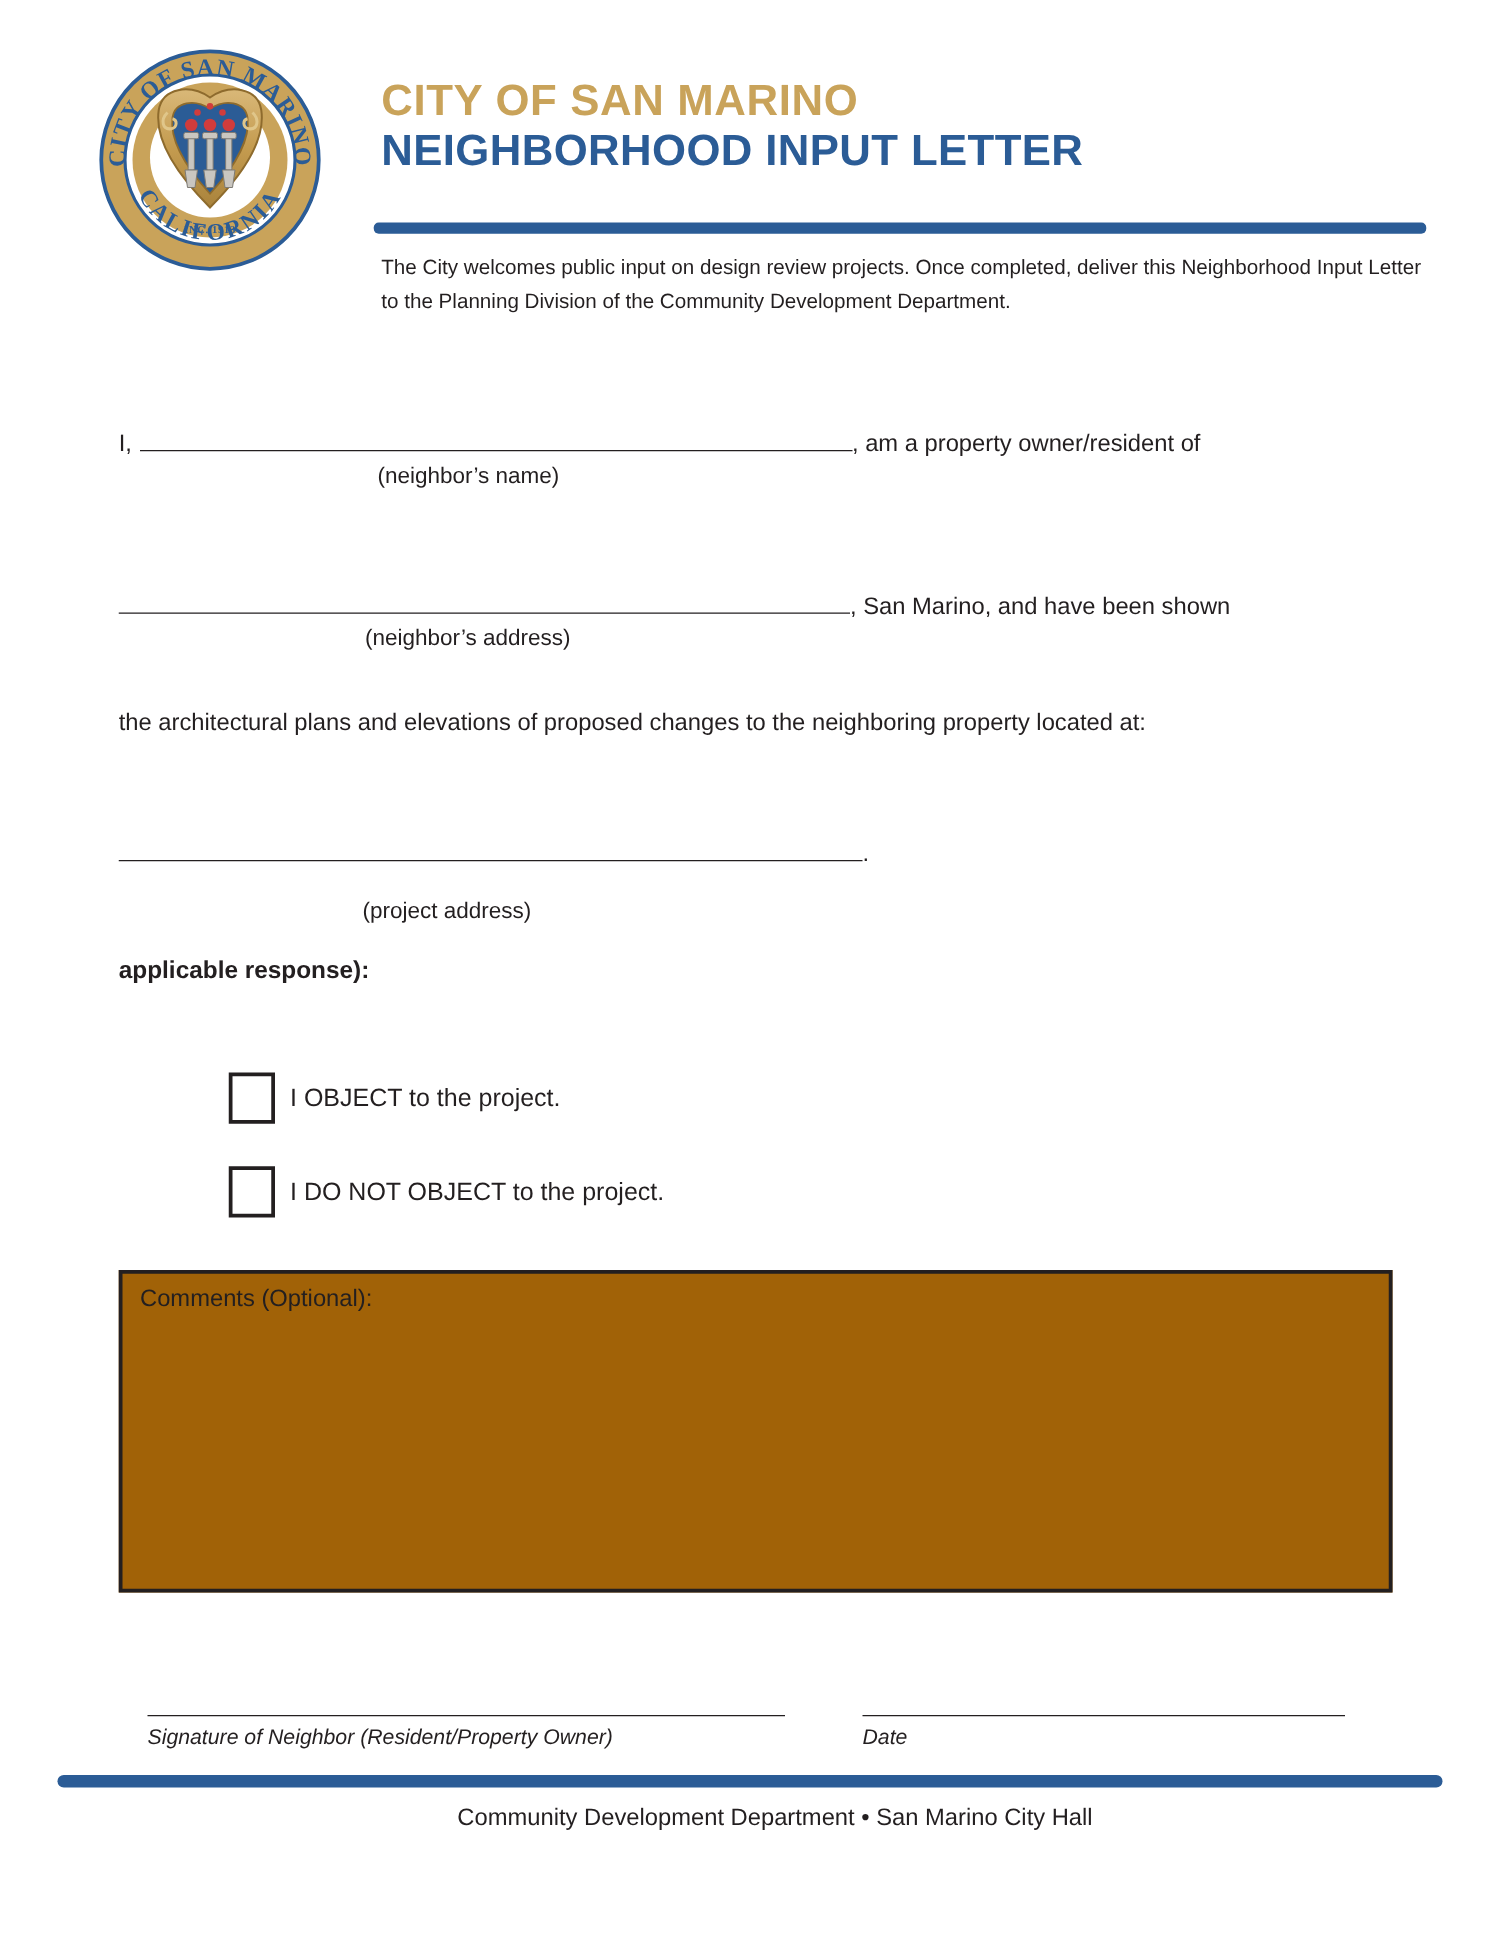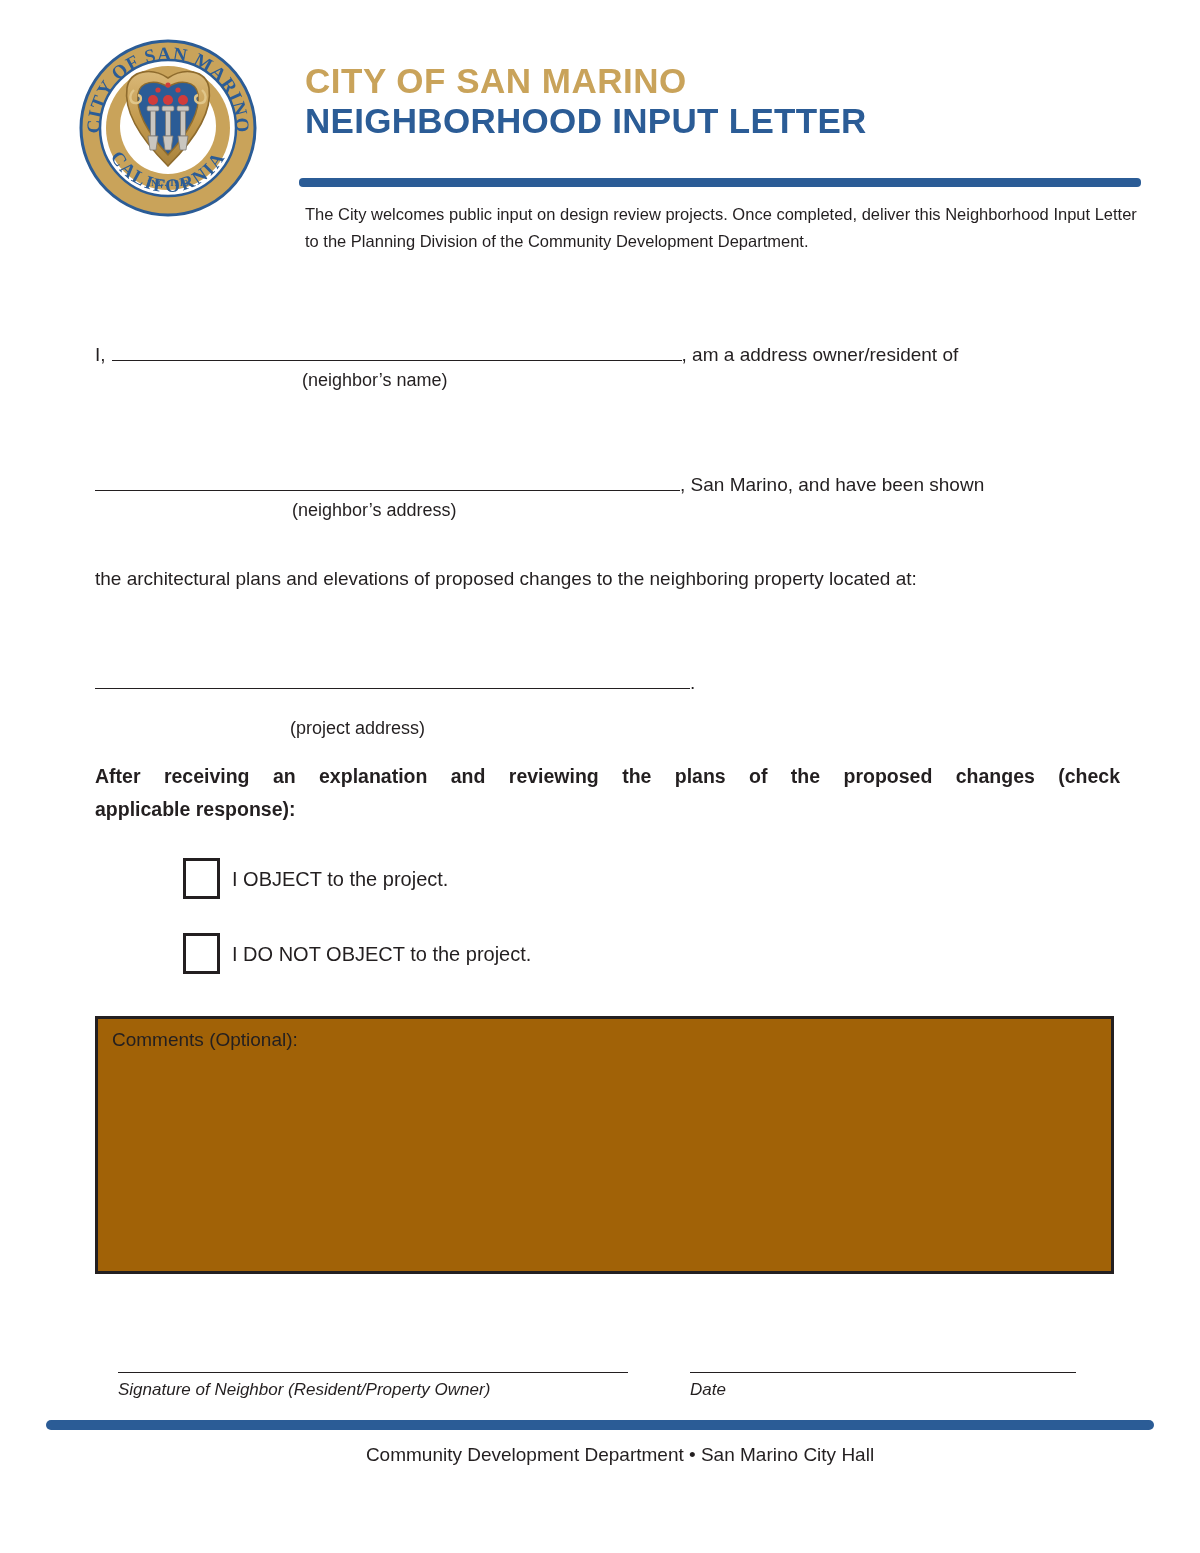--- a/index.html
+++ b/index.html
@@ -267,39 +267,38 @@
   </div>
 
   <div class="header-rule"></div>
 
   <div class="intro">The City welcomes public input on design review projects. Once completed, deliver this Neighborhood Input Letter to the Planning Division of the Community Development Department.</div>
 </div>
 
 <div class="body-area">
 
   <div class="fill-row" style="left:95px; top:70px;">
-    <span>I,</span><span class="blank-line" style="width:570px; margin-left:6px;"></span><span>, am a address owner/resident of</span>
+    <span>I,</span><span class="blank-line" style="width:570px; margin-left:6px;"></span><span>, am a property owner/resident of</span>
   </div>
   <div class="sub-label" style="left:302px; top:100px;">(neighbor’s name)</div>
 
   <div class="fill-row" style="left:95px; top:200px;">
     <span class="blank-line" style="width:585px;"></span><span>, San Marino, and have been shown</span>
   </div>
   <div class="sub-label" style="left:292px; top:230px;">(neighbor’s address)</div>
 
   <div class="para" style="left:95px; top:298px;">the architectural plans and elevations of proposed changes to the neighboring property located at:</div>
 
   <div class="fill-row" style="left:95px; top:398px;">
     <span class="blank-line" style="width:595px;"></span><span>.</span>
   </div>
   <div class="sub-label" style="left:290px; top:448px;">(project address)</div>
 </div>
 
 <div class="bold-instruction">
-  <span class="bi-line1">After receiving an explanation and reviewing the plans of the proposed changes (check</span>
   <span>applicable response):</span>
 </div>
 
 <div class="check-row" style="left:183px; top:858px;">
   <div class="checkbox"></div>
   <div class="check-label">I OBJECT to the project.</div>
 </div>
 
 <div class="check-row" style="left:183px; top:933px;">
   <div class="checkbox"></div>

